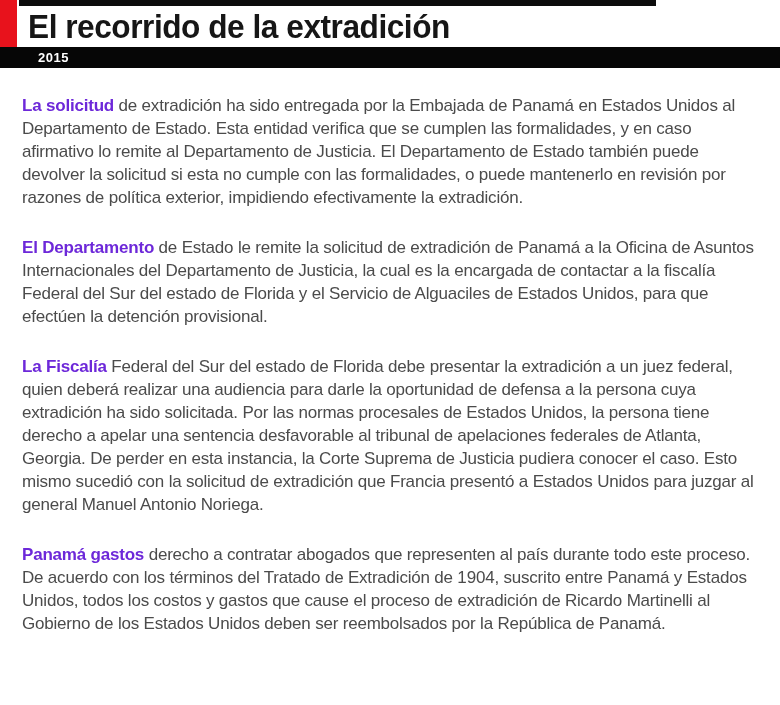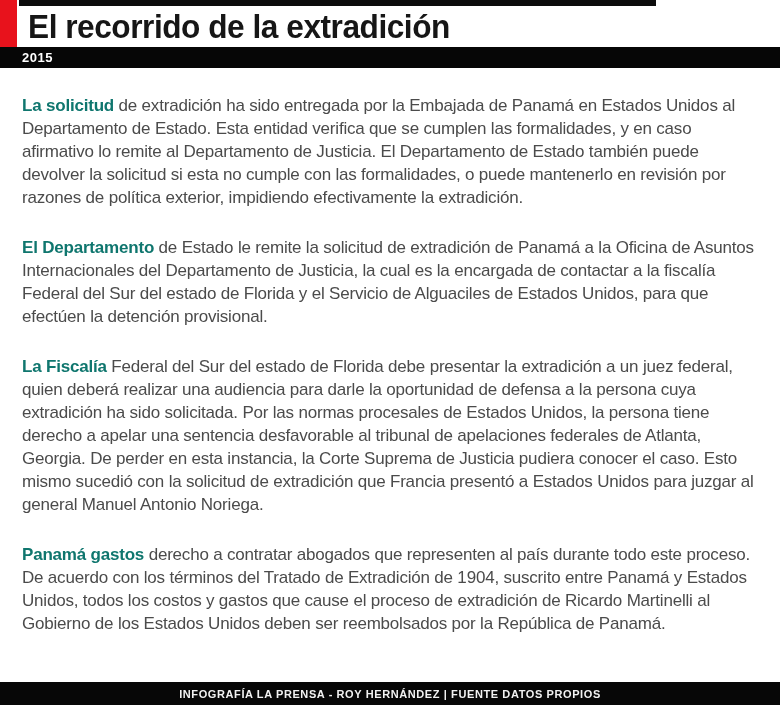--- a/index.html
+++ b/index.html
@@ -23,36 +23,36 @@
     position:absolute;left:28px;top:7px;margin:0;
     font-size:34px;line-height:38px;font-weight:bold;
     color:#161616;letter-spacing:-0.5px;
     transform:scaleX(.93);transform-origin:left top;
     white-space:nowrap;
   }
   .year-band{
     position:absolute;left:0;top:47px;width:780px;height:21px;
     background:#060606;
     display:flex;align-items:center;
-    box-sizing:border-box;padding-left:22px;
+    box-sizing:border-box;padding-left:38px;
   }
   .year-band span{
     color:#ffffff;font-size:13px;font-weight:bold;letter-spacing:.5px;
   }
   
   .body-text{
     position:absolute;top:94px;left:22px;width:733px;
   }
   .body-text p{
     margin:0 0 27px 0;
     font-size:17px;line-height:23px;
     color:#4b4b4b;letter-spacing:-0.2px;
   }
   .body-text p b{
-    color:#0f766e;font-weight:bold;
+    color:#6d28d9;font-weight:bold;
   }
   
   .footer-bar{
     position:absolute;left:0;bottom:0;width:780px;height:23px;
     background:#070707;
     display:flex;align-items:center;justify-content:center;
   }
   .footer-bar span{
     color:#f2f2f2;font-size:11px;font-weight:bold;letter-spacing:.6px;
   }
@@ -74,17 +74,14 @@
   <div class="body-text">
     <p><b>La solicitud</b><span> de extradición ha sido entregada por la Embajada de Panamá en Estados Unidos al Departamento de Estado. Esta entidad verifica que se cumplen las formalidades, y en caso afirmativo lo remite al Departamento de Justicia. El Departamento de Estado también puede devolver la solicitud si esta no cumple con las formalidades, o puede mantenerlo en revisión por razones de política exterior, impidiendo efectivamente la extradición.</span></p>
 
     <p><b>El Departamento</b><span> de Estado le remite la solicitud de extradición de Panamá a la Oficina de Asuntos Internacionales del Departamento de Justicia, la cual es la encargada de contactar a la fiscalía Federal del Sur del estado de Florida y el Servicio de Alguaciles de Estados Unidos, para que efectúen la detención provisional.</span></p>
 
     <p><b>La Fiscalía</b><span> Federal del Sur del estado de Florida debe presentar la extradición a un juez federal, quien deberá realizar una audiencia para darle la oportunidad de defensa a la persona cuya extradición ha sido solicitada. Por las normas procesales de Estados Unidos, la persona tiene derecho a apelar una sentencia desfavorable al tribunal de apelaciones federales de Atlanta, Georgia. De perder en esta instancia, la Corte Suprema de Justicia pudiera conocer el caso. Esto mismo sucedió con la solicitud de extradición que Francia presentó a Estados Unidos para juzgar al general Manuel Antonio Noriega.</span></p>
 
     <p><b>Panamá gastos</b><span> derecho a contratar abogados que representen al país durante todo este proceso. De acuerdo con los términos del Tratado de Extradición de 1904, suscrito entre Panamá y Estados Unidos, todos los costos y gastos que cause el proceso de extradición de Ricardo Martinelli al Gobierno de los Estados Unidos deben ser reembolsados por la República de Panamá.</span></p>
   </div>
 
-  <div class="footer-bar">
-    <span>INFOGRAFÍA LA PRENSA - ROY HERNÁNDEZ | FUENTE DATOS PROPIOS</span>
-  </div>
 
 </div>
 
 </body></html>

